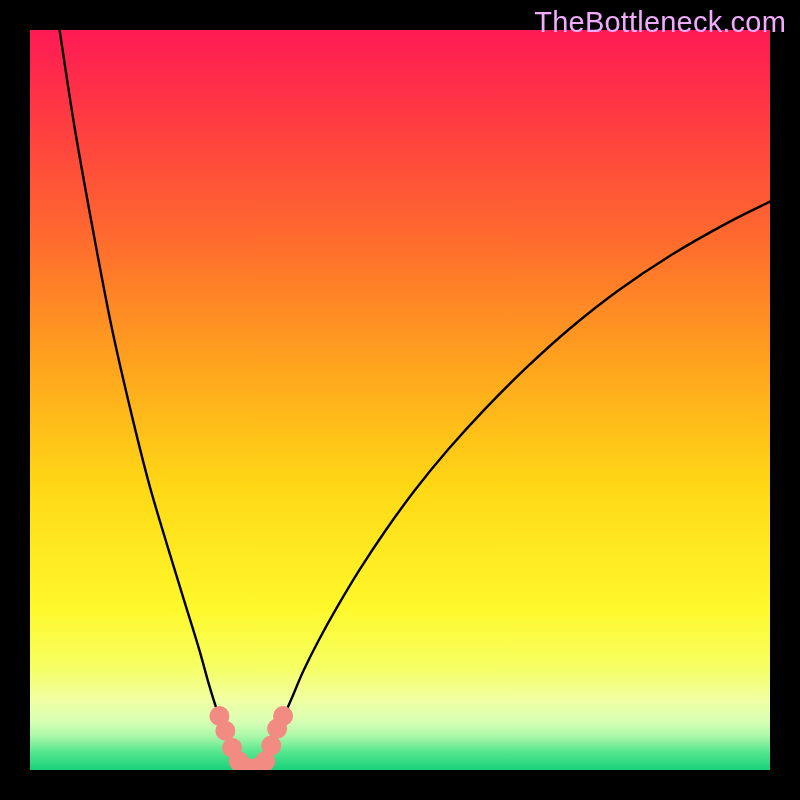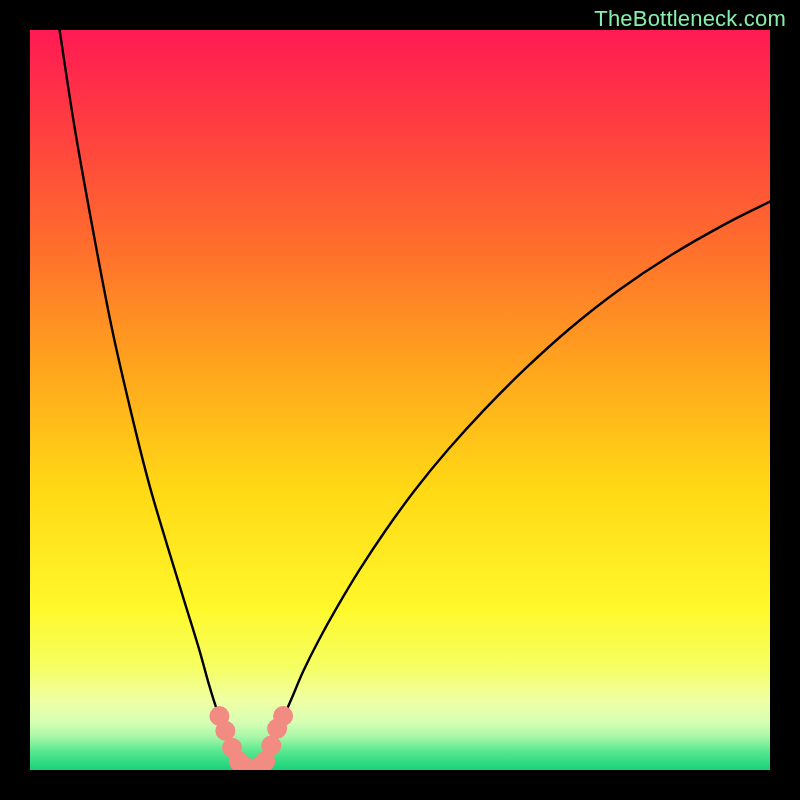--- a/index.html
+++ b/index.html
@@ -22,22 +22,22 @@
     left: 30px;
     top: 30px;
     width: 740px;
     height: 740px;
     overflow: hidden;
   }
   .watermark {
     position: absolute;
     top: 6px;
     right: 14px;
-    color: #86efac;
-    font-size: 22px;
+    color: #f0abfc;
+    font-size: 29px;
     font-weight: 500;
     letter-spacing: 0.2px;
   }
   svg { display: block; }
 </style>
 </head>
 <body>
 
 <div class="frame">
   <div class="plot-area">

